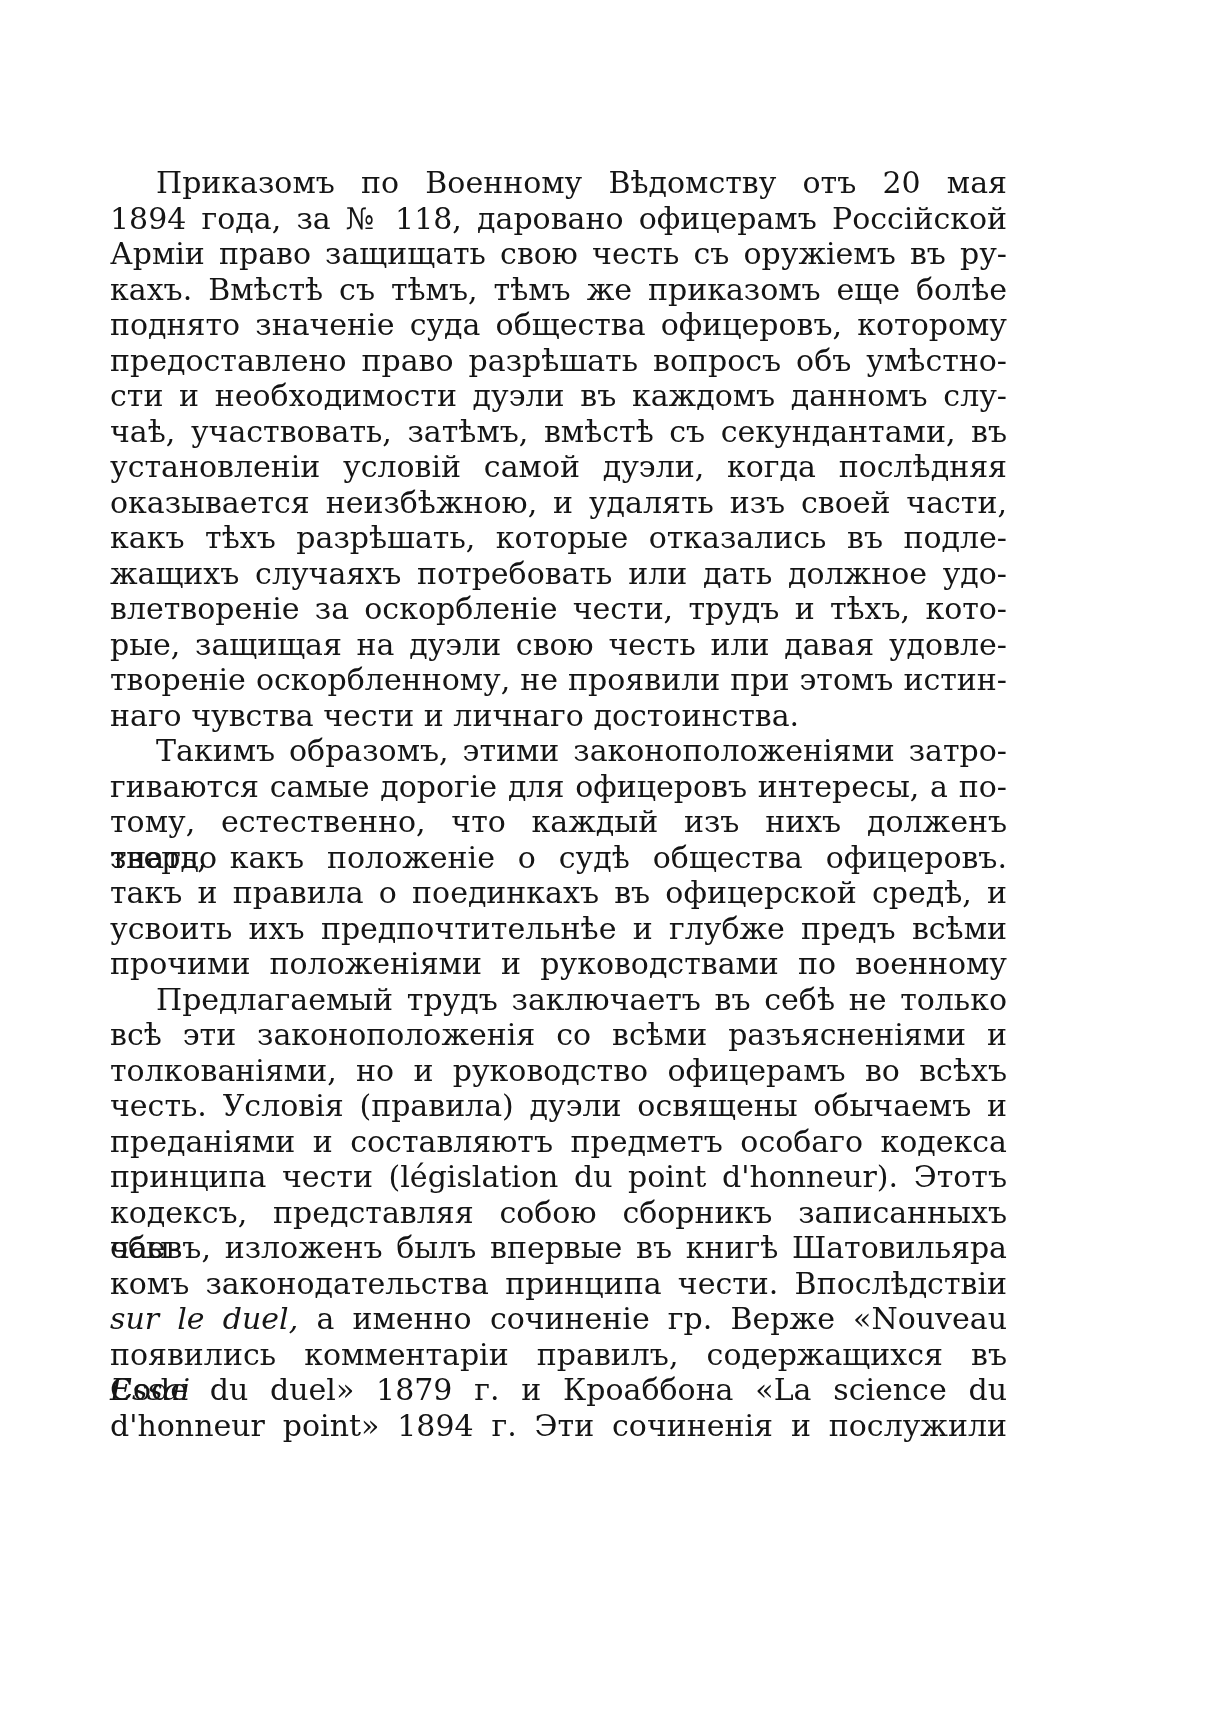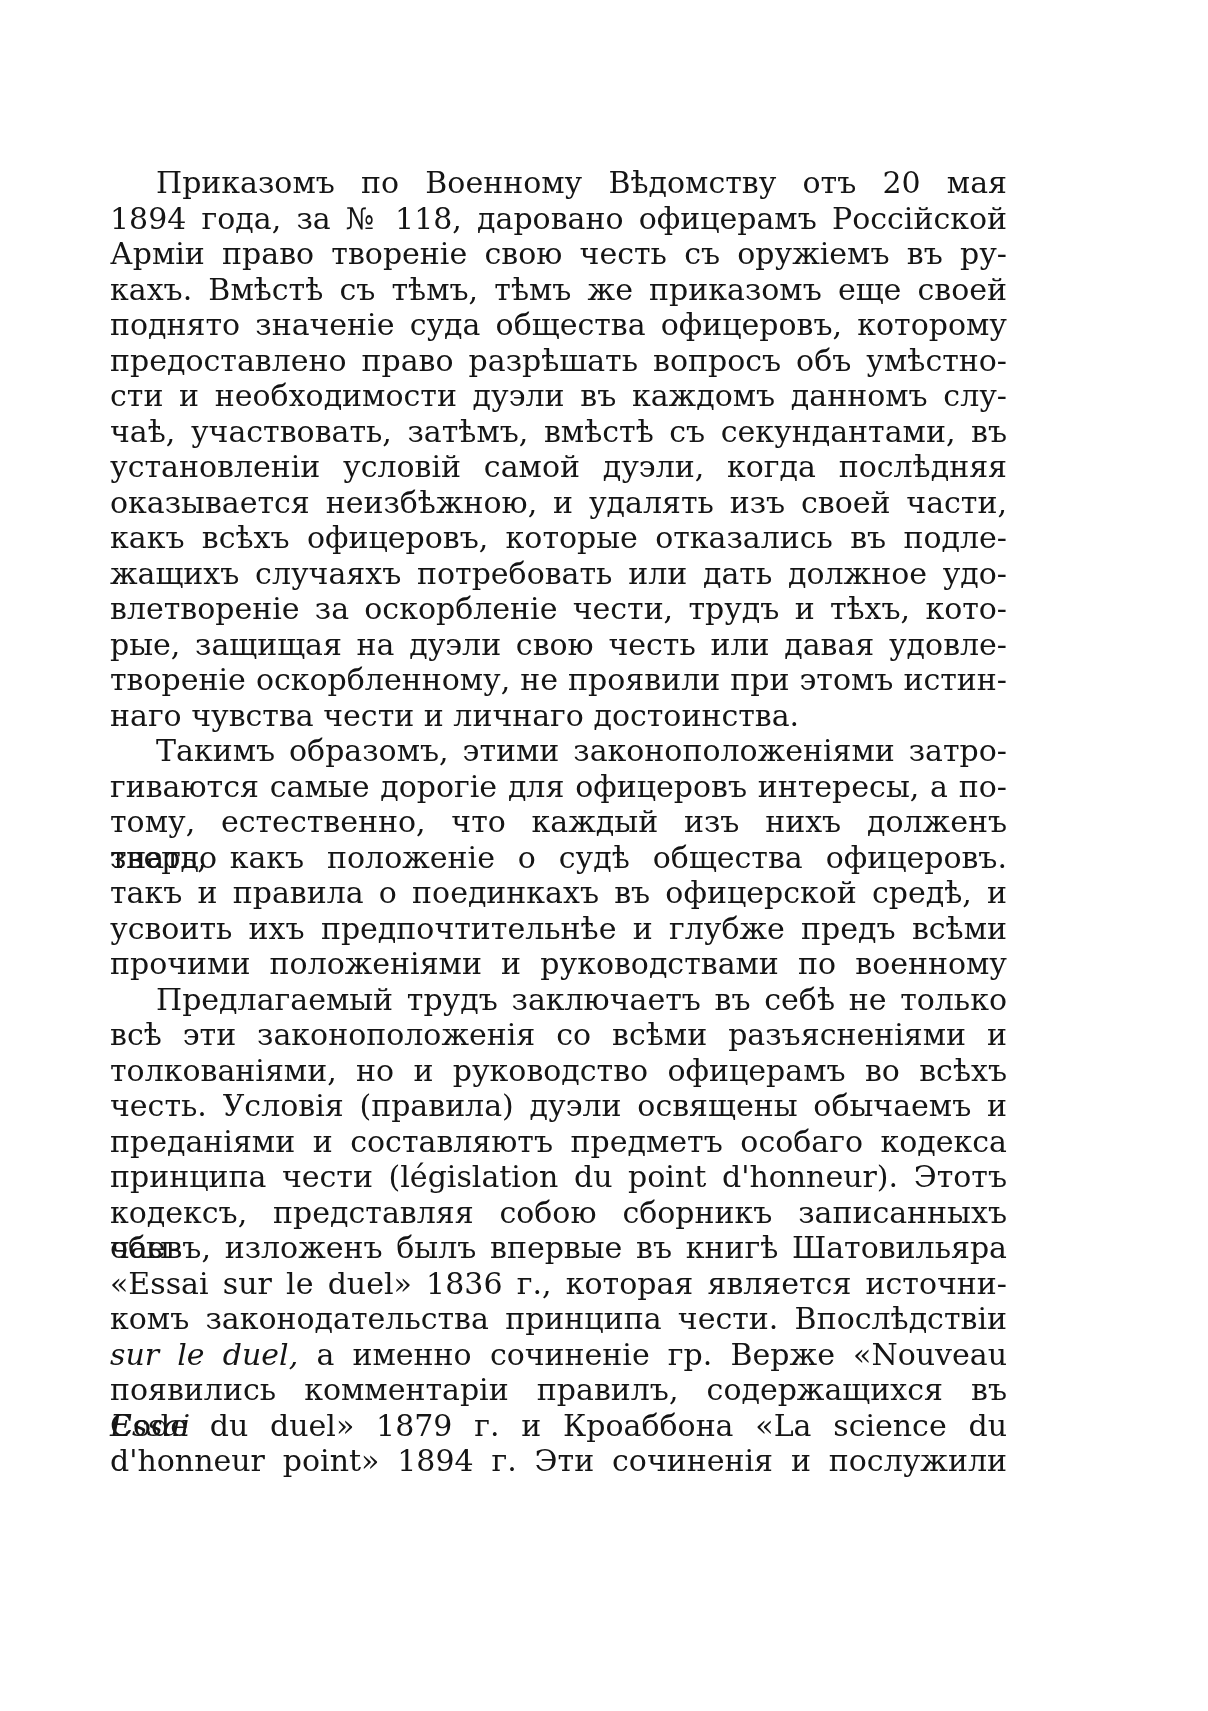--- a/index.html
+++ b/index.html
@@ -47,49 +47,48 @@
     font-style: italic;
   }
 </style>
 </head>
 <body style="background: rgb(255, 255, 255);">
 
 <div class="scan-page">
   <div class="text-block" id="text-block" style="color: rgb(21, 21, 21);">
       <div class="line indent"><span>Приказомъ по Военному Вѣдомству отъ 20 мая</span></div>
       <div class="line"><span>1894 года, за № 118, даровано офицерамъ Россійской</span></div>
-      <div class="line"><span>Арміи право твореніе свою честь съ оружіемъ въ ру-</span></div>
-      <div class="line"><span>кахъ. Вмѣстѣ съ тѣмъ, тѣмъ же приказомъ еще своей</span></div>
+      <div class="line"><span>Арміи право защищать свою честь съ оружіемъ въ ру-</span></div>
+      <div class="line"><span>кахъ. Вмѣстѣ съ тѣмъ, тѣмъ же приказомъ еще болѣе</span></div>
       <div class="line"><span>поднято значеніе суда общества офицеровъ, которому</span></div>
       <div class="line"><span>предоставлено право разрѣшать вопросъ объ умѣстно-</span></div>
       <div class="line"><span>сти и необходимости дуэли въ каждомъ данномъ слу-</span></div>
       <div class="line"><span>чаѣ, участвовать, затѣмъ, вмѣстѣ съ секундантами, въ</span></div>
       <div class="line"><span>установленіи условій самой дуэли, когда послѣдняя</span></div>
       <div class="line"><span>оказывается неизбѣжною, и удалять изъ своей части,</span></div>
-      <div class="line"><span>какъ всѣхъ офицеровъ, которые отказались въ подле-</span></div>
+      <div class="line"><span>какъ тѣхъ разрѣшать, которые отказались въ подле-</span></div>
       <div class="line"><span>жащихъ случаяхъ потребовать или дать должное удо-</span></div>
       <div class="line"><span>влетвореніе за оскорбленіе чести, трудъ и тѣхъ, кото-</span></div>
       <div class="line"><span>рые, защищая на дуэли свою честь или давая удовле-</span></div>
       <div class="line"><span>твореніе оскорбленному, не проявили при этомъ истин-</span></div>
       <div class="line end"><span>наго чувства чести и личнаго достоинства.</span></div>
       <div class="line indent"><span>Такимъ образомъ, этими законоположеніями затро-</span></div>
       <div class="line"><span>гиваются самые дорогіе для офицеровъ интересы, а по-</span></div>
       <div class="line"><span>тому, естественно, что каждый изъ нихъ долженъ твердо</span></div>
       <div class="line"><span>знать, какъ положеніе о судѣ общества офицеровъ.</span></div>
       <div class="line"><span>такъ и правила о поединкахъ въ офицерской средѣ, и</span></div>
       <div class="line"><span>усвоить ихъ предпочтительнѣе и глубже предъ всѣми</span></div>
       <div class="line"><span>прочими положеніями и руководствами по военному</span></div>
       <div class="line indent"><span>Предлагаемый трудъ заключаетъ въ себѣ не только</span></div>
       <div class="line"><span>всѣ эти законоположенія со всѣми разъясненіями и</span></div>
       <div class="line"><span>толкованіями, но и руководство офицерамъ во всѣхъ</span></div>
       <div class="line"><span>честь. Условія (правила) дуэли освящены обычаемъ и</span></div>
       <div class="line"><span>преданіями и составляютъ предметъ особаго кодекса</span></div>
       <div class="line"><span>принципа чести (législation du point d'honneur). Этотъ</span></div>
       <div class="line"><span>кодексъ, представляя собою сборникъ записанныхъ обы-</span></div>
       <div class="line"><span>чаевъ, изложенъ былъ впервые въ книгѣ Шатовильяра</span></div>
-      <div class="line"><span>«Essai sur le duel» 1836 г., которая является источни-</span></div>
       <div class="line"><span>комъ законодательства принципа чести. Впослѣдствіи</span></div>
       <div class="line"><em>sur le duel,</em><span> а именно сочиненіе гр. Верже «Nouveau</span></div>
       <div class="line"><span>появились комментаріи правилъ, содержащихся въ </span><em>Essai</em></div>
       <div class="line"><span>Code du duel» 1879 г. и Кроаббона «La science du</span></div>
       <div class="line"><span>d'honneur point» 1894 г. Эти сочиненія и послужили</span></div>
     </div>
 </div>
 
 </body></html>

